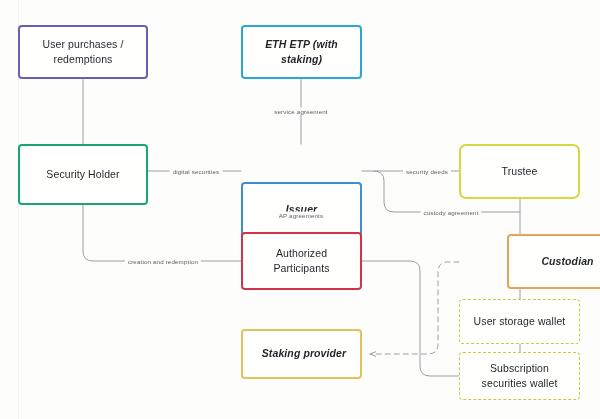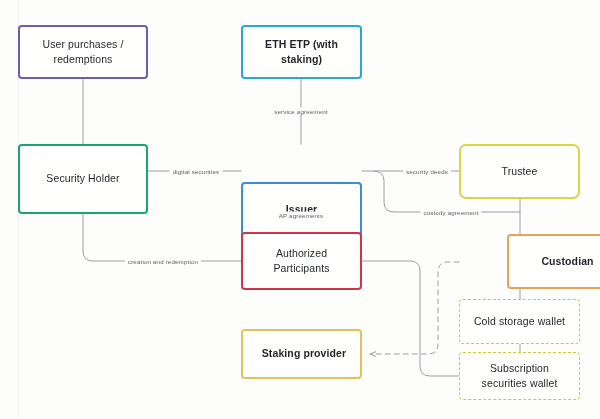--- a/index.html
+++ b/index.html
@@ -39,21 +39,21 @@
     display: flex;
     align-items: center;
     justify-content: center;
     text-align: center;
     color: #1f2328;
     font-size: 10.5px;
     line-height: 1.45;
     letter-spacing: .1px;
     padding: 2px 6px;
   }
-  .node.bold { font-weight: bold; }
+  .node.bold { font-weight: bold; font-style: italic; }
   .node.solid { border-width: 2px; border-style: solid; }
   .node.dashed { border-width: 1.6px; border-style: dashed; }
 
   .edge-label {
     position: absolute;
     background: #fdfdfc;
     color: #5c6066;
     font-size: 6.2px;
     letter-spacing: .15px;
     white-space: nowrap;
@@ -103,42 +103,42 @@
   </svg>
 
   <div class="node solid" style="left:18px; top:25px; width:130px; height:54px; border-color:#6b5fb5;">
     <span>User purchases / redemptions</span>
   </div>
 
   <div class="node solid bold" style="left:241px; top:25px; width:121px; height:54px; border-color:#29a8d8;">
     <span>ETH ETP (with staking)</span>
   </div>
 
-  <div class="node solid" style="left:18px; top:144px; width:130px; height:70px; border-color:#17a673;">
+  <div class="node solid" style="left:18px; top:144px; width:130px; height:61px; border-color:#17a673;">
     <span>Security Holder</span>
   </div>
 
   <div class="node solid bold" style="left:241px; top:144px; width:121px; height:55px; border-color:#3d8ed0;margin-top:38px;">
     <span>Issuer</span>
   </div>
 
   <div class="node solid" style="left:459px; top:144px; width:121px; height:55px; border-color:#d5d843;border-radius:7px;">
     <span>Trustee</span>
   </div>
 
   <div class="node solid" style="left:241px; top:232px; width:121px; height:58px; border-color:#d0344a;align-items:center;">
     <span>Authorized Participants</span>
   </div>
 
   <div class="node solid bold" style="left:459px; top:234px; width:121px; height:55px; border-color:#e8a35a;margin-left:48px;">
     <span>Custodian</span>
   </div>
 
   <div class="node dashed" style="left:459px; top:299px; width:121px; height:45px; border-color:#c9c93f;">
-    <span>Cold storage wallet</span>
+    <span>User storage wallet</span>
   </div>
 
   <div class="node solid bold" style="left:241px; top:329px; width:121px; height:50px; border-color:#e3c25c;padding-left:11px;">
     <span>Staking provider</span>
   </div>
 
   <div class="node dashed" style="left:459px; top:352px; width:121px; height:48px; border-color:#c9c93f;">
     <span>Subscription securities wallet</span>
   </div>
 

